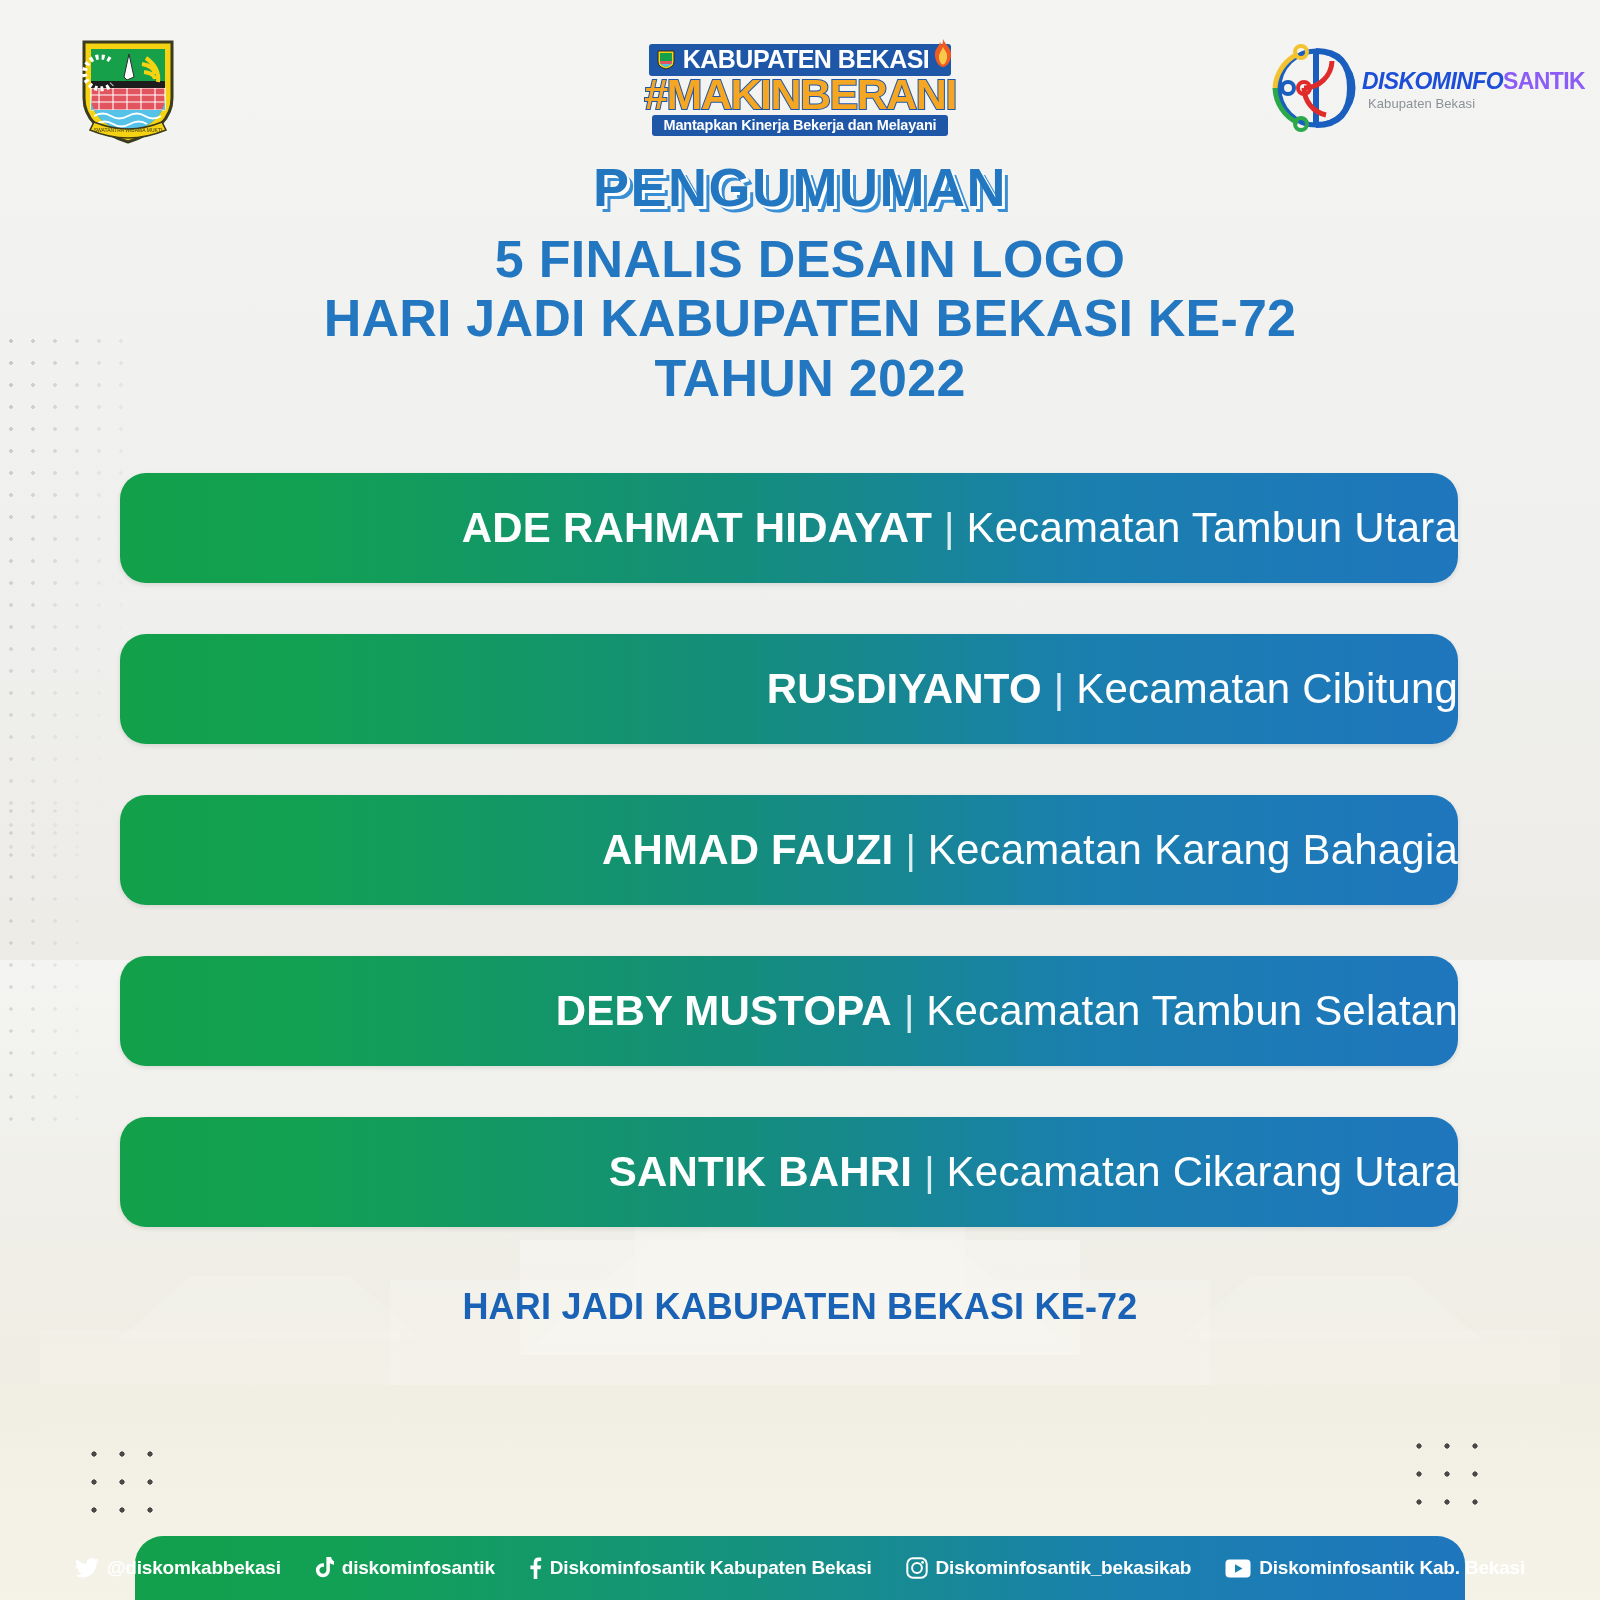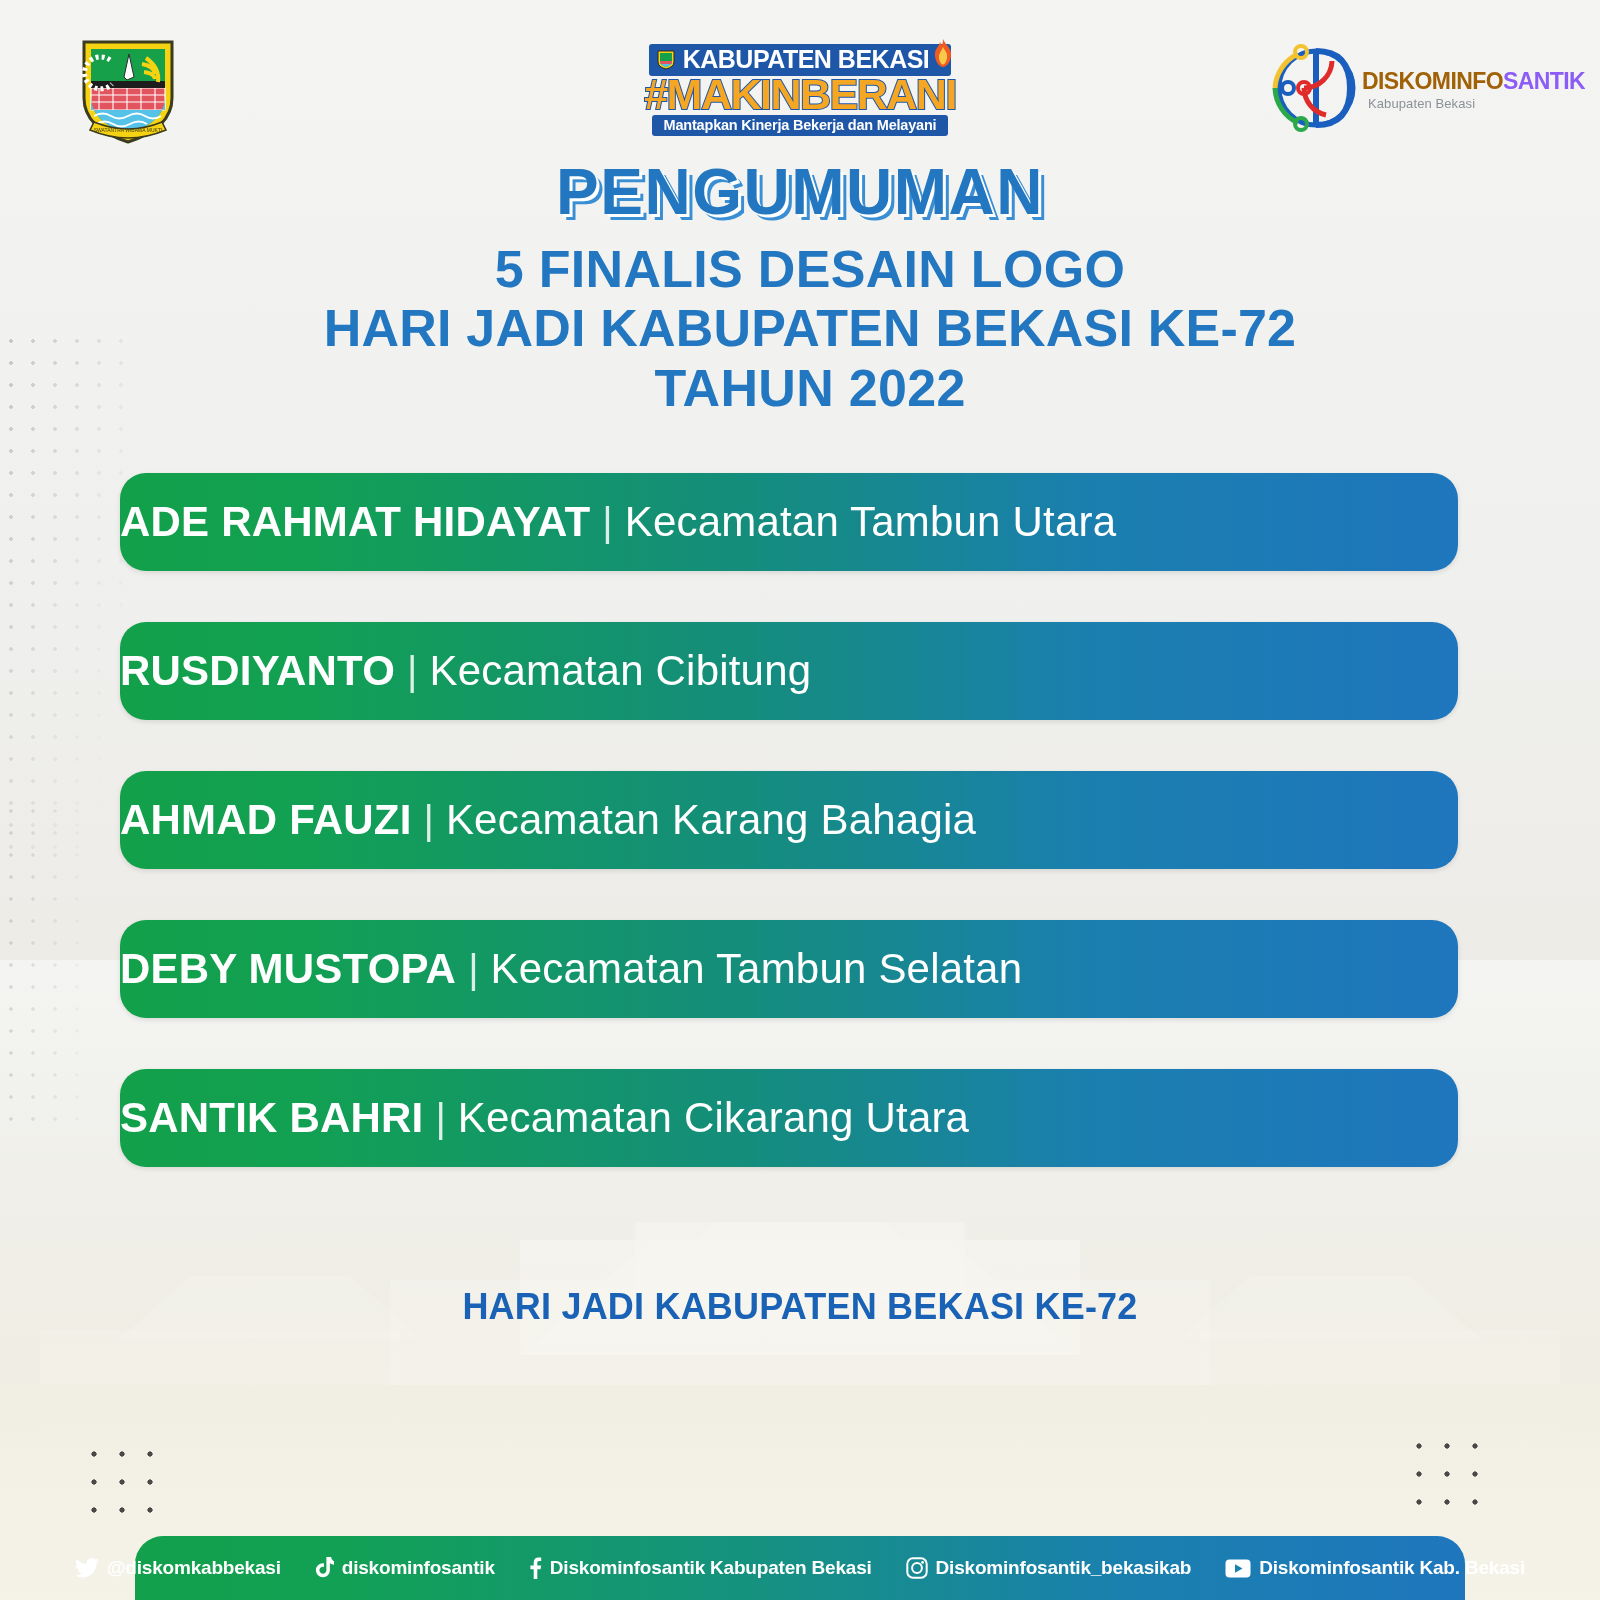--- a/index.html
+++ b/index.html
@@ -110,48 +110,48 @@
     display:inline-block; background:#1e56a8; color:#fff;
     font-size:14.5px; font-weight:bold; padding:2px 12px 3px; border-radius:3px;
     margin-top:-2px; white-space:nowrap; letter-spacing:-.2px;
   }
 
   .diskom{ position:absolute; right:112px; top:34px; width:230px; height:108px; }
   .diskom-txt{
     position:absolute; left:104px; top:36px; white-space:nowrap;
     font-size:23px; font-weight:bold; letter-spacing:-.6px; line-height:1;
   }
-  .diskom-txt .b{ color:#a16207; }
+  .diskom-txt .b{ color:#1d4ed8;font-style:italic; }
   .diskom-txt .y{ color:#8b5cf6; }
   .diskom-sub{
     position:absolute; left:110px; top:62px; color:#8c9099;
     font-size:13px; letter-spacing:.1px; white-space:nowrap;
   }
 
   
   .titles{ position:absolute; left:0; right:0; top:160px; z-index:3; text-align:center; }
   .t-main{
-    font-size:64px; font-weight:bold; letter-spacing:1.5px; line-height:1;
+    font-size:54px; font-weight:bold; letter-spacing:1.5px; line-height:1;
     color:#2277c0;
     text-shadow: 3px 3px 0 #ffffff, 6px 6px 0 #3a8fd4;
     margin-bottom:16px;
   }
   .t-sub{
     font-size:52px; font-weight:bold; color:#2277c0; line-height:1.14;
     letter-spacing:.3px;
     padding-left:20px;
   }
   .t-sub .wide{ letter-spacing:.2px; }
 
   
   .bars{ position:absolute; left:120px; top:473px; width:1338px; z-index:3; }
   .bar{
-    height:98px; border-radius:26px; margin-bottom:51px;
+    height:110px; border-radius:26px; margin-bottom:51px;
     background:linear-gradient(90deg,#13a04a 0%,#12a053 14%, #148e79 45%, #1a7fae 72%, #1f76bd 100%);
-    display:flex; align-items:center; justify-content:flex-start;
+    display:flex; align-items:center; justify-content:flex-end;
     box-shadow:0 2px 5px rgba(0,0,0,.10);
   }
   .bar:last-child{ margin-bottom:0; }
   .bar-text{ white-space:nowrap; color:#fff; line-height:1; }
   .bar-name{ font-size:42px; font-weight:bold; letter-spacing:.2px; }
   .bar-pipe{ font-size:40px; font-weight:300; opacity:.85; margin:0 12px; }
   .bar-kec{ font-size:42px; font-weight:300; letter-spacing:.2px; }
 
   
   .congrats{ position:absolute; left:0; right:0; top:1285px; z-index:3; text-align:center; }

